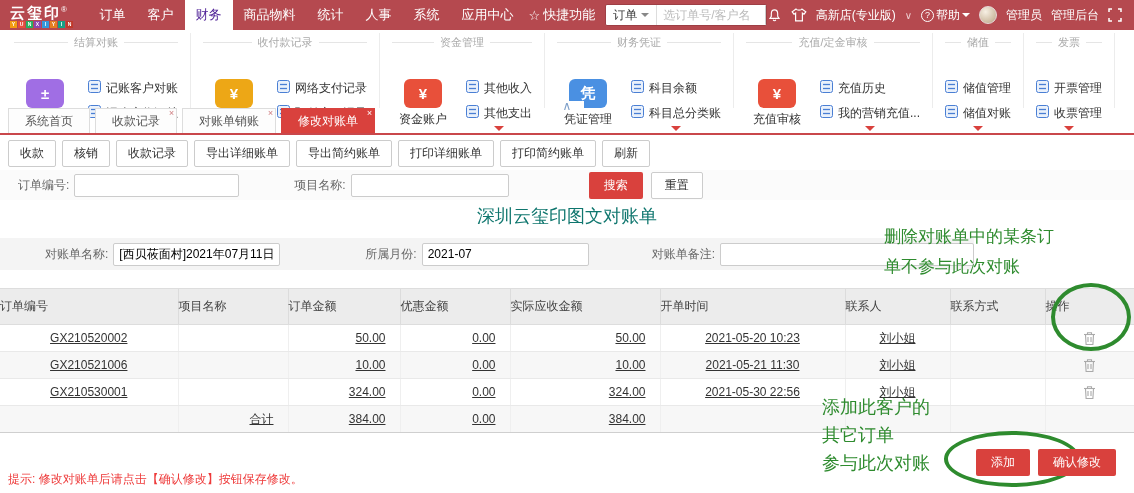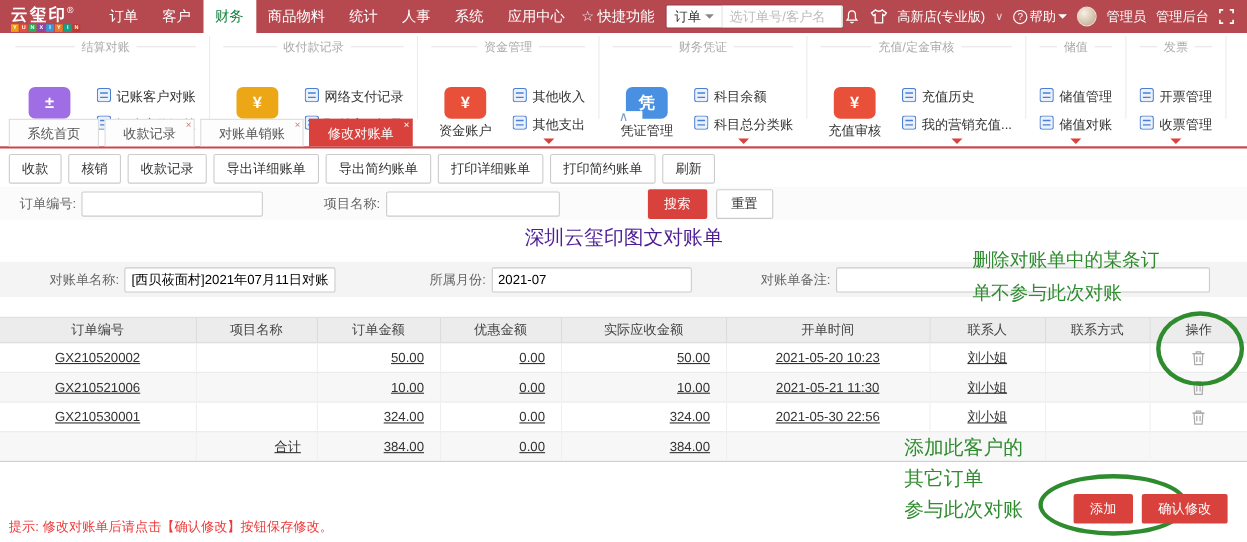--- a/index.html
+++ b/index.html
@@ -9,21 +9,21 @@
 
   
   .topbar { position:absolute; top:0; left:0; width:1134px; height:30px; background:#b5494f; display:flex; align-items:center; color:#fff; }
   .logo { width:104px; padding-left:10px; display:flex; flex-direction:column; justify-content:center; cursor:pointer; }
   .logo-main { font-size:15px; font-weight:bold; letter-spacing:2px; line-height:15px; white-space:nowrap; }
   .logo-main sup { font-size:8px; font-weight:normal; }
   .logo-sub { display:flex; gap:1px; margin-top:1px; }
   .logo-sub b { width:7px; height:7px; font-size:5px; line-height:7px; text-align:center; color:#fff; font-weight:bold; display:block; }
   .menu { display:flex; height:30px; }
   .menu-item { padding:0 11px; line-height:30px; font-size:13px; cursor:pointer; white-space:nowrap; }
-  .menu-item.active { background:#fff; color:#15803d; }
+  .menu-item.active { background:#fff; color:#4c1d95; }
   .quick { display:flex; align-items:center; gap:3px; font-size:13px; margin-left:4px; cursor:pointer; white-space:nowrap; }
   .star { font-size:13px; }
   .searchbox { display:flex; align-items:stretch; height:22px; background:#fff; margin-left:10px; border-radius:2px; overflow:hidden; border:1px solid #9e3f45; }
   .scope { display:flex; align-items:center; gap:4px; padding:0 7px; font-size:12px; color:#333; border-right:1px solid #ddd; cursor:pointer; white-space:nowrap; }
   .caret-down { width:0; height:0; border-left:4px solid transparent; border-right:4px solid transparent; border-top:4px solid #888; display:inline-block; }
   .searchbox input { border:none; outline:none; width:108px; font-size:12px; padding:0 6px; color:#555; }
   .searchbox input::placeholder { color:#bbb; }
   .magbtn { width:32px; background:#fff; border:none; border-left:1px solid #ccc; display:flex; align-items:center; justify-content:center; cursor:pointer; }
   .tright { margin-left:auto; display:flex; align-items:center; gap:9px; padding-right:12px; font-size:12px; white-space:nowrap; }
   .tright .ico { display:flex; align-items:center; cursor:pointer; }
@@ -63,32 +63,32 @@
   .filterbar label { white-space:nowrap; }
   .f-input { height:23px; border:1px solid #ccc; border-radius:2px; margin-left:5px; font-size:12px; padding:0 5px; outline:none; background:#fff; }
   .f-order { width:165px; }
   .f-project { width:158px; margin-left:5px; }
   .lbl-project { margin-left:55px; }
   .btn-red { background:#d9413d; color:#fff; border:none; border-radius:2px; padding:5px 15px; font-size:12px; cursor:pointer; font-family:inherit; }
   .btn-search { margin-left:80px; }
   .btn-plain { background:#fff; color:#333; border:1px solid #ccc; border-radius:2px; padding:4px 13px; font-size:12px; margin-left:8px; cursor:pointer; font-family:inherit; }
 
   
-  .doc-title { position:absolute; top:204px; left:0; width:1134px; text-align:center; font-size:18px; font-weight:normal; color:#4c1d95; }
-  .formbar { position:absolute; top:238px; left:0; width:1134px; height:32px; background:#f4f4f4; display:flex; align-items:center; font-size:12px; color:#666; padding-left:45px; }
+  .doc-title { position:absolute; top:204px; left:0; width:1134px; text-align:center; font-size:18px; font-weight:normal; color:#0f766e; }
+  .formbar { position:absolute; top:238px; left:0; width:974px; height:32px; background:#f4f4f4; display:flex; align-items:center; font-size:12px; color:#666; padding-left:45px; }
   .formbar label { white-space:nowrap; }
   .fm-name { width:192px; }
   .lbl-month { margin-left:85px; }
   .fm-month { width:182px; }
   .lbl-remark { margin-left:63px; }
   .fm-remark { width:340px; }
 
   
   .grid { position:absolute; top:288px; left:0; width:1134px; border-collapse:collapse; table-layout:fixed; font-size:12px; color:#333; }
-  .grid th { height:23px; background:#ececec; font-weight:normal; color:#444; border-top:1px solid #ddd; border-bottom:1px solid #ddd; border-left:1px solid #dcdcdc; text-align:center; }
+  .grid th { height:36px; background:#ececec; font-weight:normal; color:#444; border-top:1px solid #ddd; border-bottom:1px solid #ddd; border-left:1px solid #dcdcdc; text-align:left; }
   .grid th:first-child { border-left:none; }
   .grid td { height:27px; border-bottom:1px solid #e9e9e9; border-left:1px solid #efefef; text-align:center; overflow:hidden; white-space:nowrap;text-decoration:underline; }
   .grid td:first-child { border-left:none; }
   .grid tr.stripe td { background:#f7f7f7; }
   .grid td.num { text-align:right; padding-right:14px; }
   .grid tr.totalrow td { border-top:1px solid #d8d8d8; border-bottom:1px solid #cfcfcf; }
   .grid td.tot-label { text-align:right; padding-right:14px; }
   .trash { cursor:pointer; display:inline-block; vertical-align:middle; }
 
   

